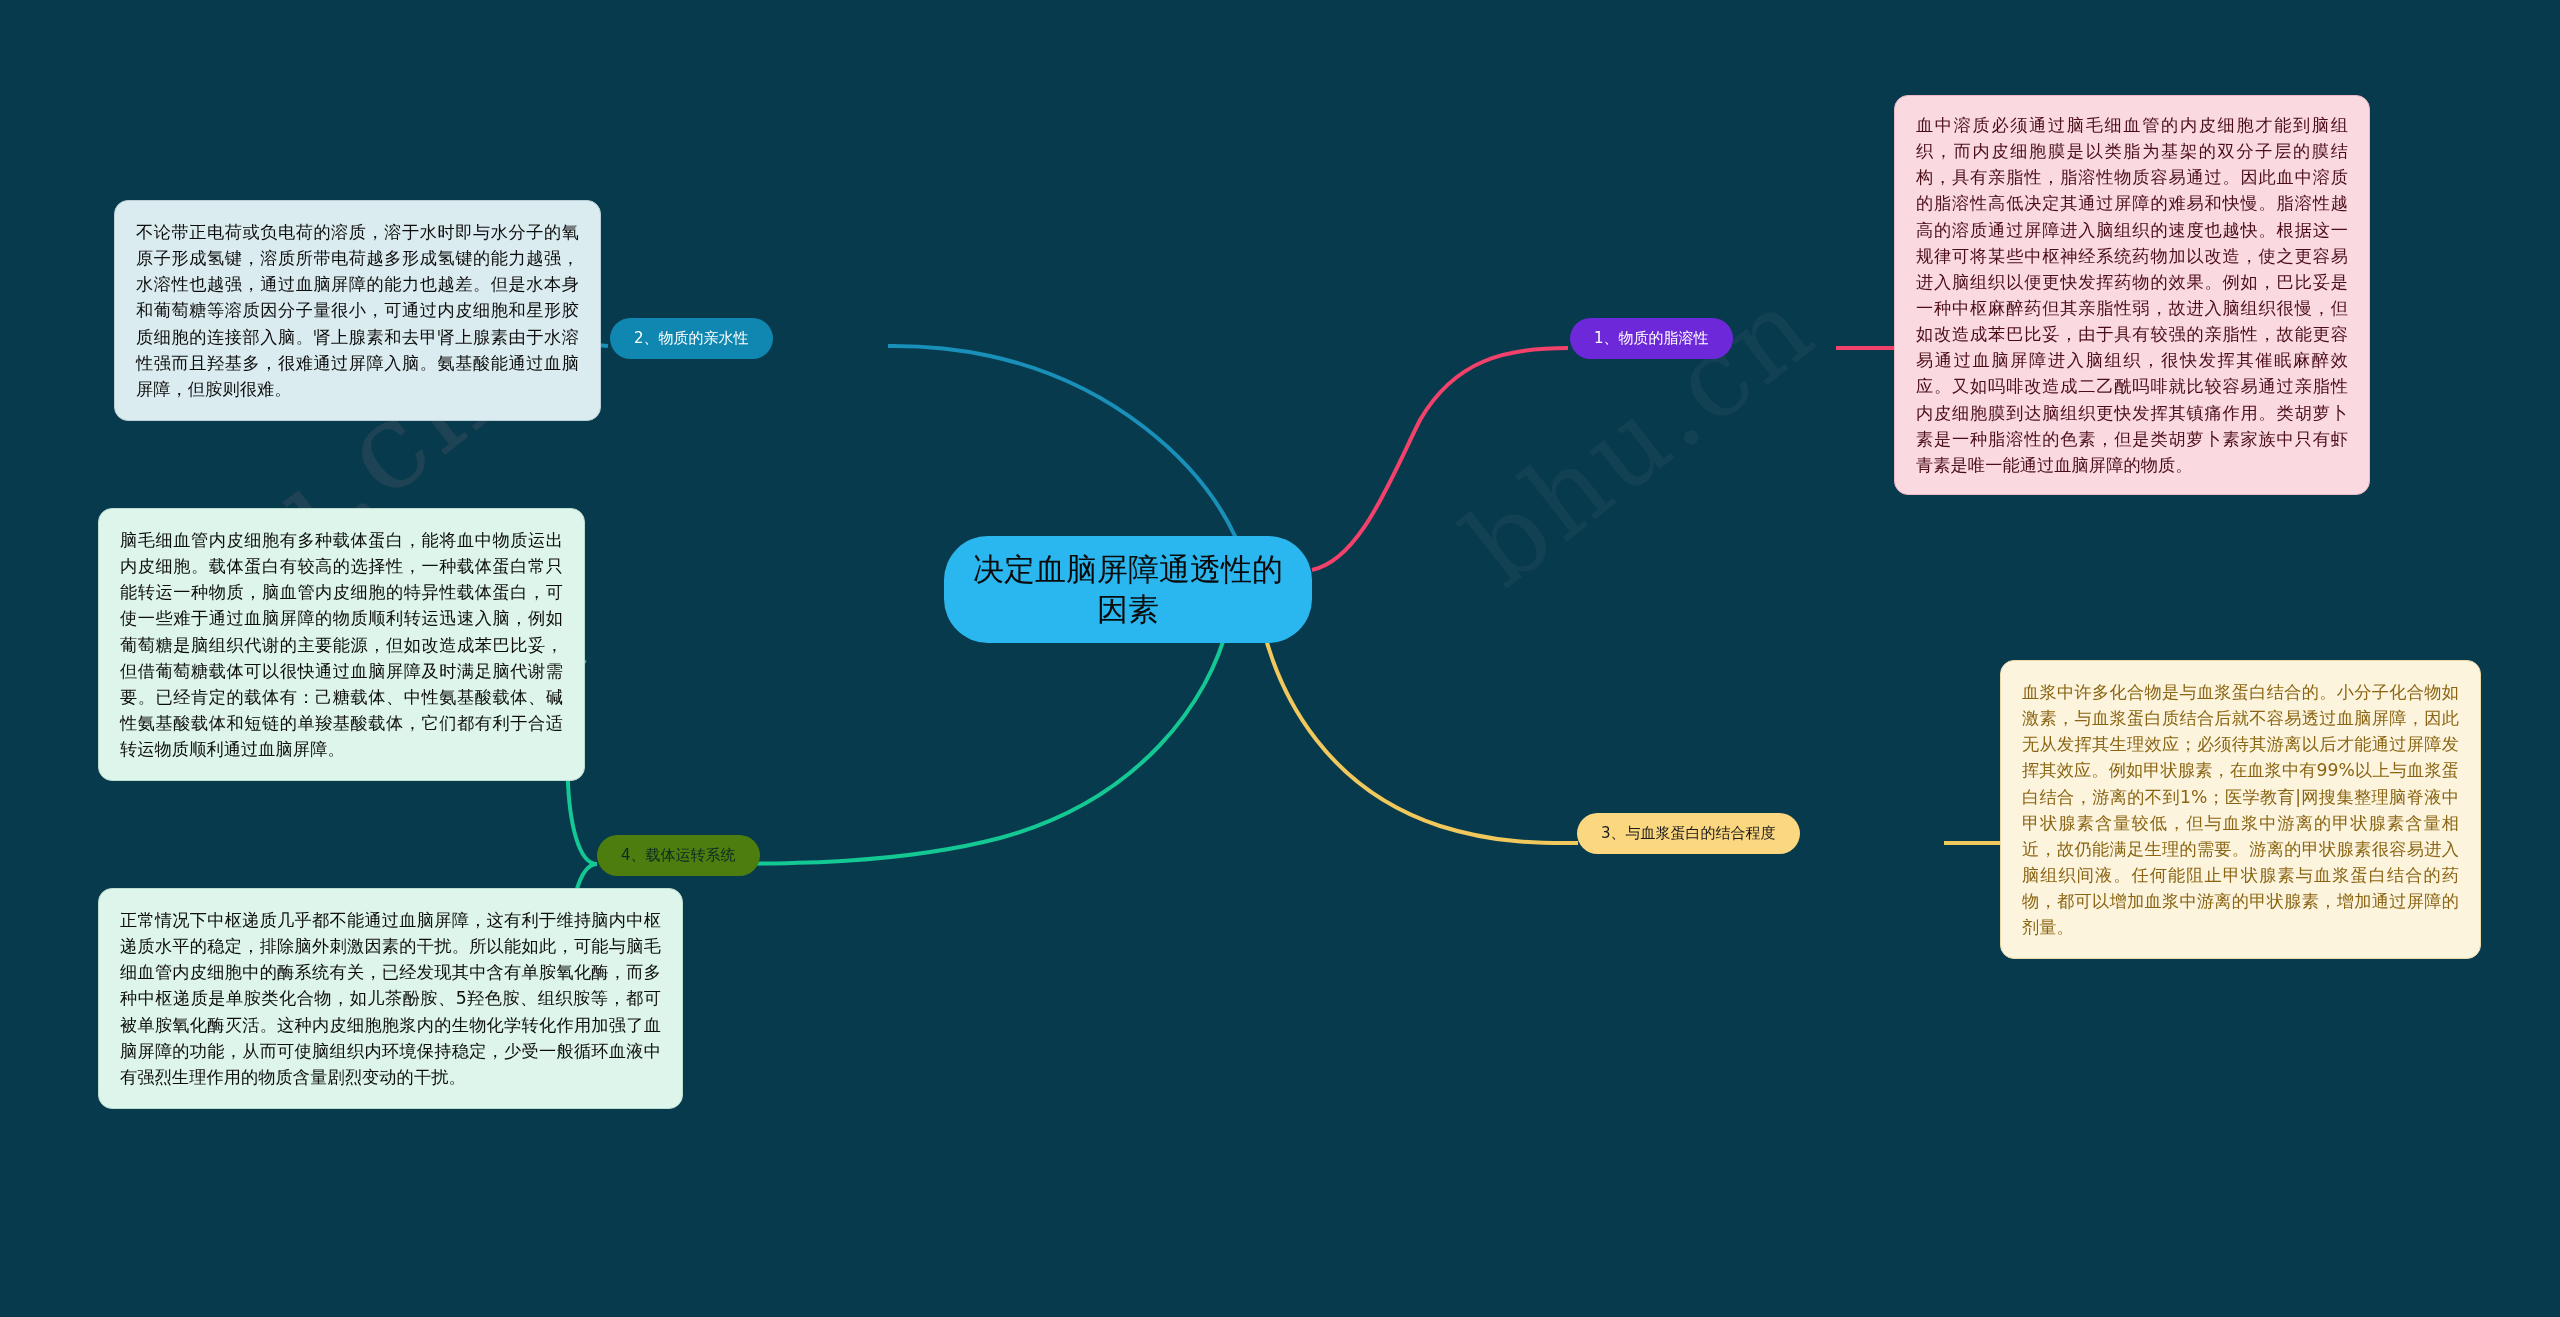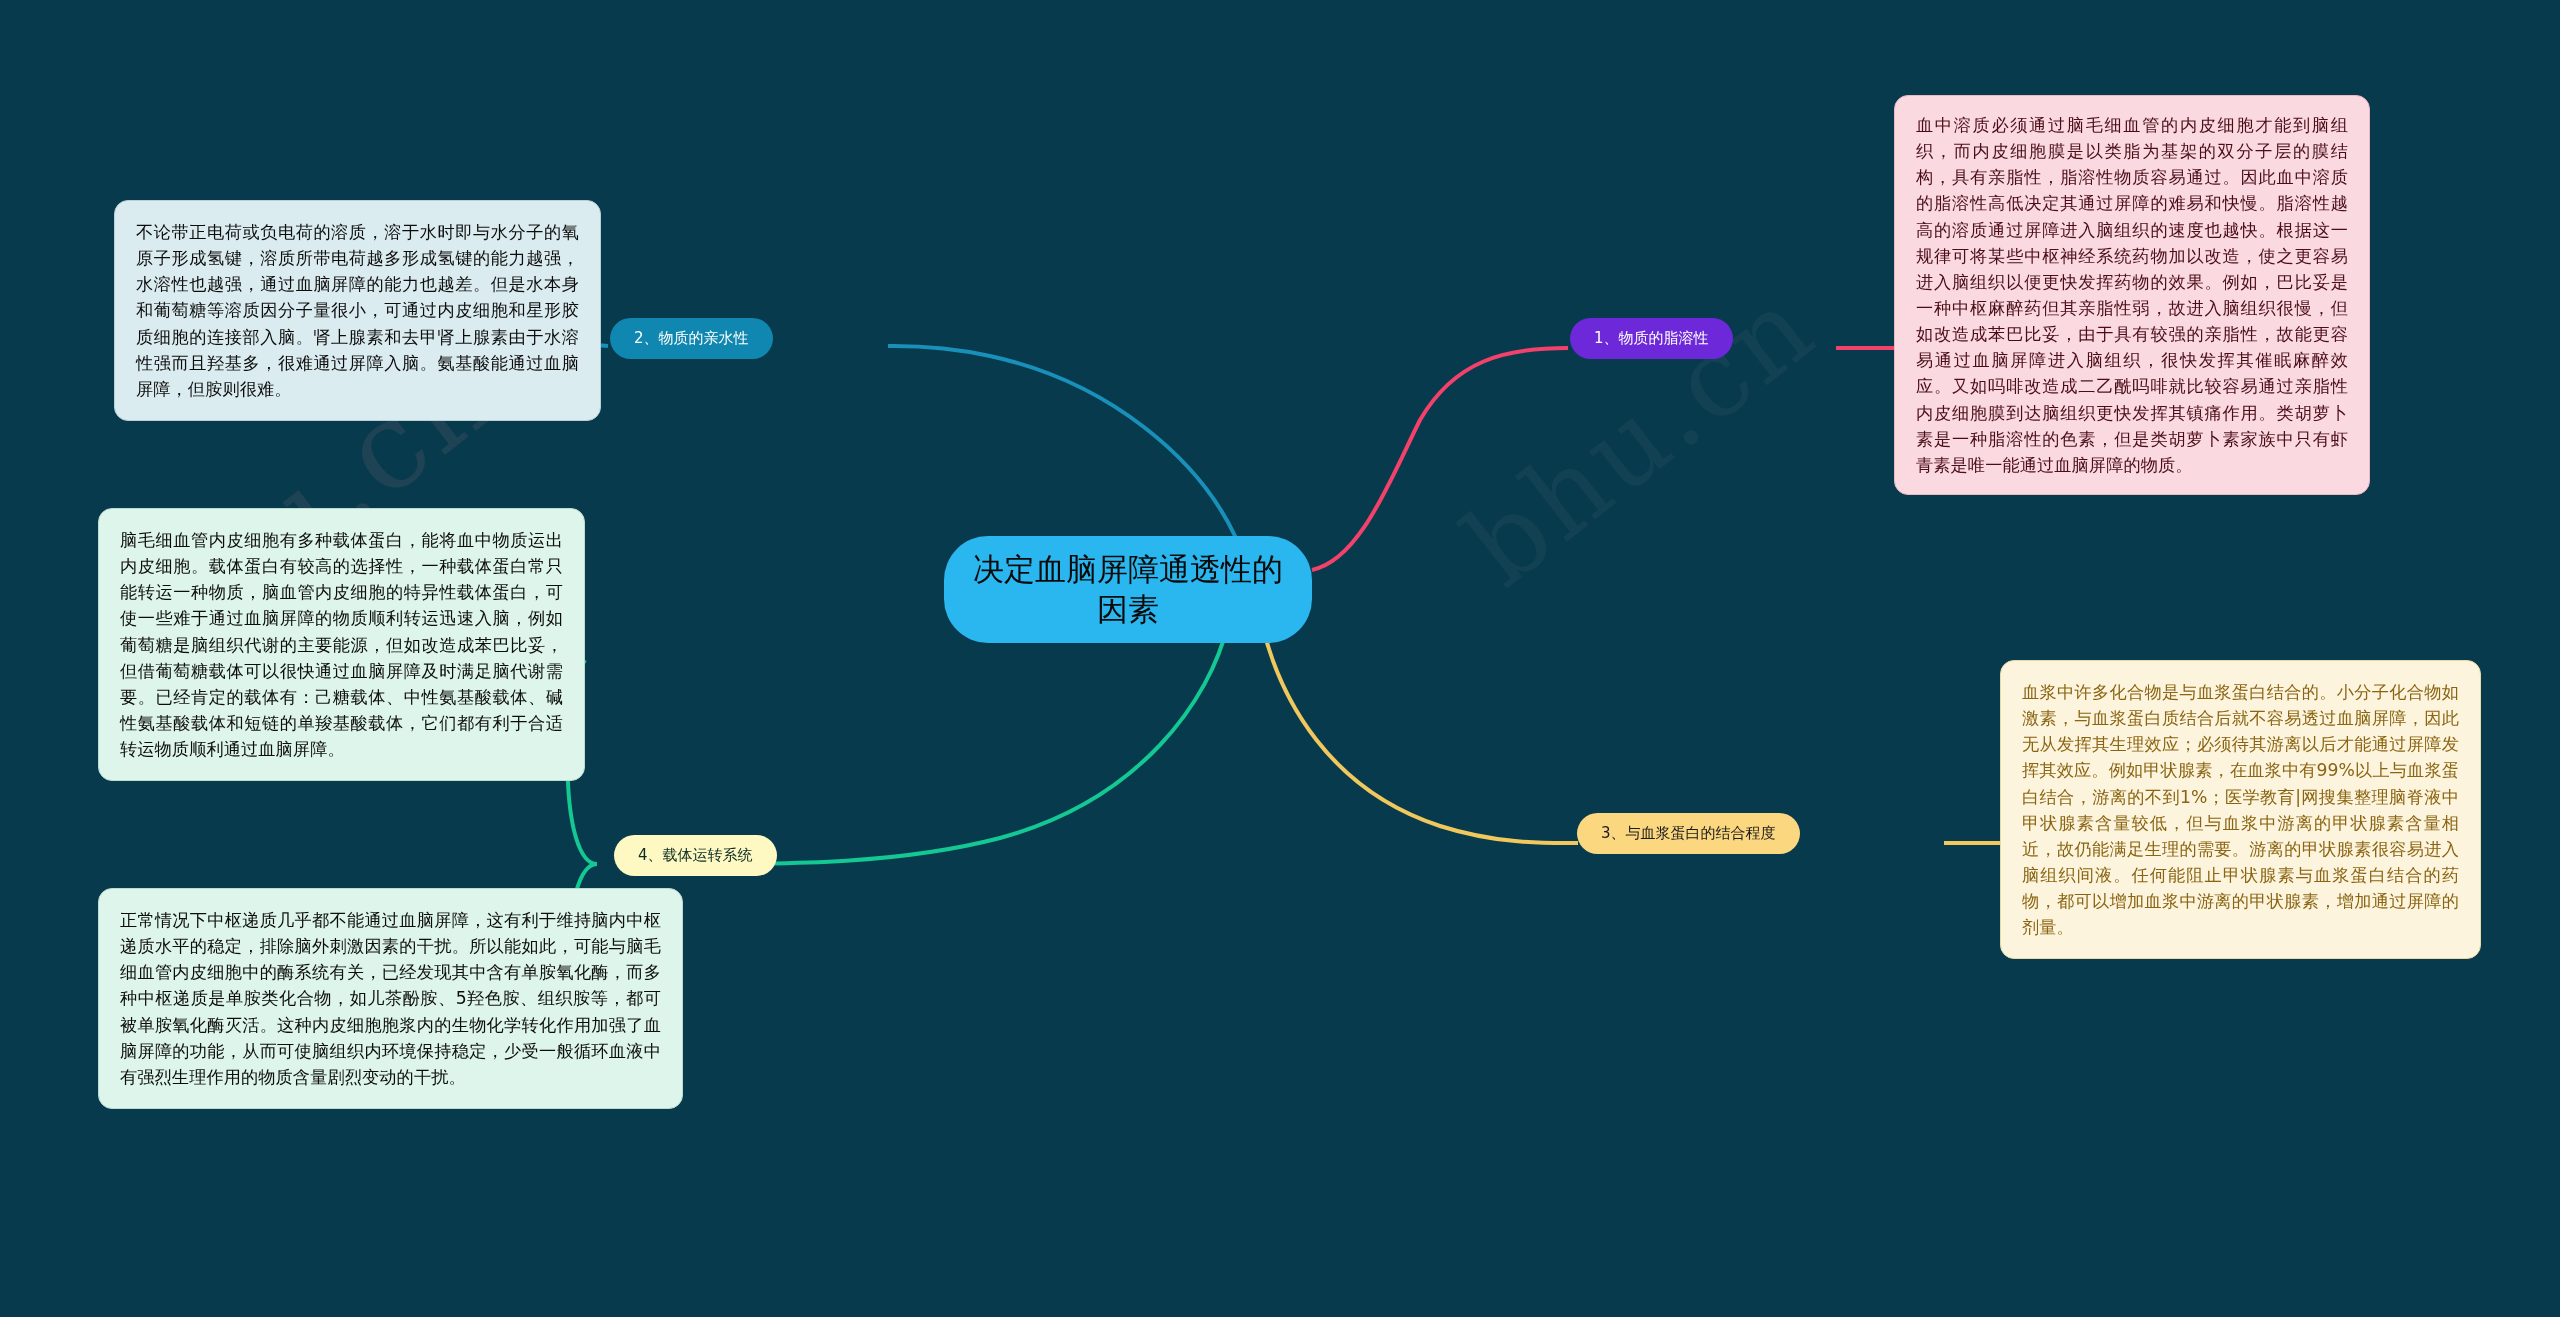--- a/index.html
+++ b/index.html
@@ -80,21 +80,21 @@
     display: flex;
     align-items: center;
     justify-content: center;
     padding: 13px 24px;
     box-sizing: border-box;
     white-space: nowrap;
   }
   .pill-1 { background: #6d28d9; color: #ffffff; left: 1570px; top: 318px; }
   .pill-2 { background: #0f87b0; color: #ffffff; left: 610px;  top: 318px; }
   .pill-3 { background: #fbd780; color: #1b1b1b; left: 1577px; top: 813px; }
-  .pill-4 { background: #fef9c3; color: #0c2b22; left: 614px;  top: 835px; text-align: center; }
+  .pill-4 { background: #4d7c0f; color: #0c2b22; left: 597px;  top: 835px; text-align: center; }
 
   
   .card {
     position: absolute;
     border-radius: 14px;
     box-sizing: border-box;
     font-size: 17.2px;
     line-height: 1.52;
     letter-spacing: 0.1px;
     text-align: justify;

